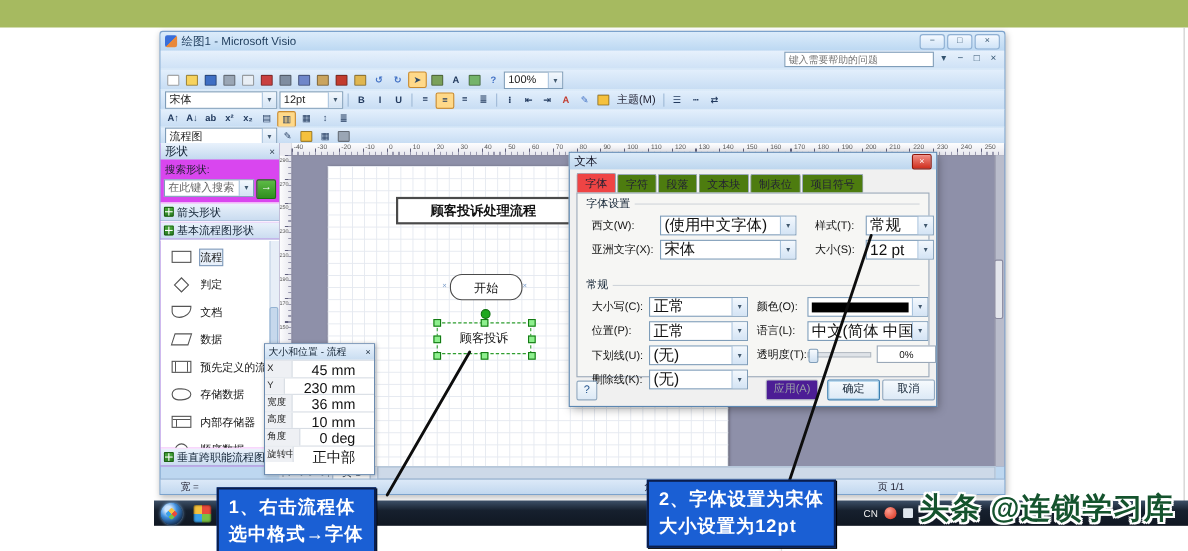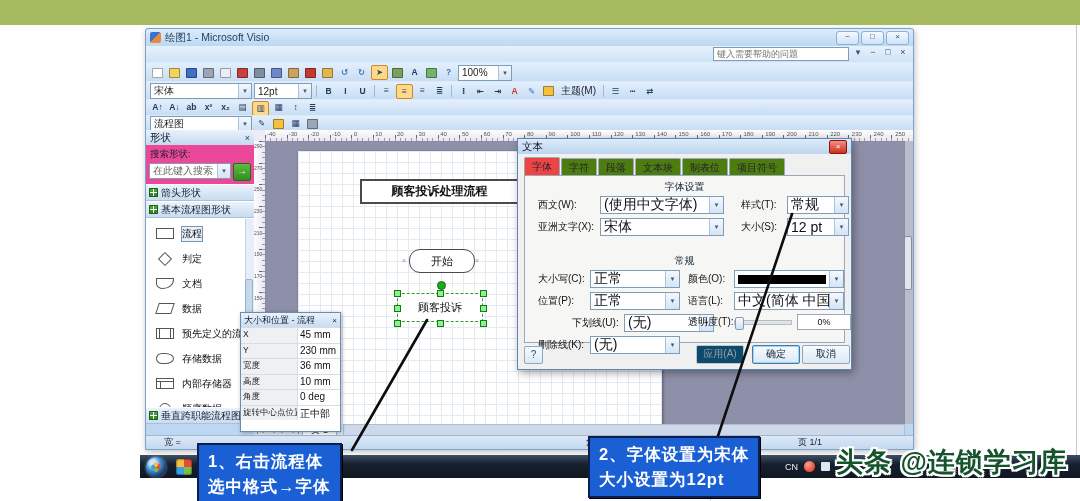--- a/index.html
+++ b/index.html
@@ -33,21 +33,21 @@
   .tbchip{width:15px;height:13px;border-radius:2px;display:flex;align-items:center;justify-content:center;position:relative;}
   .tbchip .blk{width:9px;height:8px;border-radius:1px;border:1px solid rgba(0,0,0,.35);}
   .tbchip .gl{font-size:8.5px;font-weight:700;color:#223a5e;line-height:1;}
   .tbchip.sel{background:#ffd989;border:1px solid #c98a2e;}
   .tsep{width:1px;height:12px;background:#9fb9d6;margin:0 2px;}
   .combo{display:flex;align-items:center;height:14px;background:#fff;border:1px solid #7f9db9;font-size:10px;color:#222;}
   .combo .cval{flex:1;padding:0 3px;white-space:nowrap;overflow:hidden;}
   .combo .carr{width:12px;align-self:stretch;background:linear-gradient(#f3f8fd,#d4e4f5);border-left:1px solid #a9c4de;font-size:7px;color:#41586e;display:flex;align-items:center;justify-content:center;}
   .tlabel{font-size:10px;color:#223;padding:0 3px;white-space:nowrap;}
   
-  #shapes-panel{left:0;top:101px;width:108px;bottom:25px;background:#ec4899;border-right:1px solid #96b4d4;display:flex;flex-direction:column;}
+  #shapes-panel{left:0;top:101px;width:108px;bottom:25px;background:#d946ef;border-right:1px solid #96b4d4;display:flex;flex-direction:column;}
   #sp-head{height:15px;display:flex;align-items:center;background:linear-gradient(#e9f2fc,#c3d9ef);font-size:10.5px;padding:0 4px;color:#123;}
   #sp-head .x{margin-left:auto;font-size:9px;color:#345;}
   #sp-search-label{font-size:9.5px;color:#223;padding:3px 4px 1px;}
   #sp-search{display:flex;gap:2px;padding:1px 3px 3px;}
   #sp-search .combo{flex:1;height:14px;color:#666;}
   #go-btn{width:16px;height:16px;background:linear-gradient(#5dbb46,#2f8f1e);border:1px solid #1c6e12;border-radius:2px;color:#fff;font-size:10px;line-height:14px;text-align:center;}
   .stencil-bar{height:15px;display:flex;align-items:center;gap:3px;background:linear-gradient(#eaf2fb,#cadcf0);border-top:1px solid #fff;border-bottom:1px solid #a8c2dd;padding:0 3px;font-size:10px;color:#123;white-space:nowrap;overflow:hidden;}
   .sticon{width:9px;height:9px;border-radius:1px;background:linear-gradient(#4caf3e,#2c7d22);box-shadow:inset 0 0 0 1px #1d5f15;position:relative;flex:none;}
   .sticon::after{content:"";position:absolute;left:4px;top:1px;width:1px;height:7px;background:#fff;}
   .sticon::before{content:"";position:absolute;left:1px;top:4px;width:7px;height:1px;background:#fff;}
@@ -98,42 +98,42 @@
   #statusbar{left:0;right:0;bottom:0;height:13px;background:linear-gradient(#dce9f8,#c2d8ef);border-top:1px solid #9db8d4;display:flex;align-items:center;font-size:9px;color:#223;}
   #st-width{padding-left:18px;width:160px;}
   #st-angle{position:absolute;left:440px;}
   #st-page{position:absolute;left:652px;}
   
   #szwin{left:240px;top:312px;width:99px;height:118px;background:#fff;border:1px solid #6b8bb0;box-shadow:1px 1px 4px rgba(0,0,0,.3);z-index:20;font-size:9px;}
   #sz-title{height:14px;background:linear-gradient(#e9f2fc,#c9ddf1);display:flex;align-items:center;padding:0 3px;font-size:9px;color:#123;}
   #sz-title .x{margin-left:auto;font-size:8px;}
   .sz-row{display:flex;height:14.5px;border-top:1px solid #d8dde4;}
   .sz-l{width:52px;background:#eef0f4;padding:1px 2px;color:#222;white-space:nowrap;overflow:hidden;border-right:1px solid #d8dde4;font-size:8.5px;}
-  .sz-v{flex:1;padding:1px 2px;color:#111;font-size:10px;white-space:nowrap;}
+  .sz-v{flex:1;padding:1px 17px;color:#111;font-size:13px;white-space:nowrap;}
   
   #tdlg{left:517px;top:138px;width:333px;height:230px;background:#f0f0f0;border:1px solid #5c87b2;box-shadow:2px 3px 8px rgba(0,0,0,.35);z-index:30;}
   #td-title{height:15px;background:linear-gradient(#dcebf9,#bdd6ee);display:flex;align-items:center;padding:0 4px;font-size:10.5px;color:#112;}
   #td-close{margin-left:auto;width:16px;height:12px;background:linear-gradient(#f29086,#cf2e1e);border:1px solid #8f1407;border-radius:2px;color:#fff;font-size:8px;line-height:11px;text-align:center;}
   #td-tabs{position:absolute;left:6px;top:19px;display:flex;gap:1px;}
   .td-tab{font-size:10px;padding:2px 7px;background:#4d7c0f;border:1px solid #9aa8b8;border-bottom:none;border-radius:2px 2px 0 0;color:#223;}
   .td-tab.on{background:#ef4444;position:relative;top:-1px;padding-bottom:3px;}
   #td-body{position:absolute;left:6px;right:6px;top:36px;bottom:26px;background:#f6f6f4;border:1px solid #9aa8b8;}
-  .grp{position:absolute;left:8px;right:8px;height:10px;display:flex;align-items:center;gap:4px;font-size:10px;color:#123;flex-direction:column;}
+  .grp{position:absolute;left:8px;right:8px;height:10px;display:flex;align-items:center;gap:4px;font-size:10px;color:#123;}
   .grp .gline{flex:1;height:1px;background:#cfd4da;}
   .td-row{position:absolute;display:flex;align-items:center;font-size:10px;color:#111;}
   .td-lab{white-space:nowrap;}
   .dcombo{display:flex;height:16px;background:#fff;border:1px solid #7f9db9;align-items:center;}
   .dcombo .cval{flex:1;font-size:14px;padding:0 3px;white-space:nowrap;overflow:hidden;}
   .dcombo .carr{width:13px;align-self:stretch;background:linear-gradient(#f3f8fd,#d4e4f5);border-left:1px solid #a9c4de;font-size:7px;color:#41586e;display:flex;align-items:center;justify-content:center;}
   .swatch{flex:1;height:9px;background:#000;margin:0 3px;}
   #slider{width:56px;height:3px;background:#dfe3e8;border:1px solid #b5bcc4;position:relative;margin-right:5px;}
   #slider .knob{position:absolute;left:0;top:-4px;width:7px;height:11px;background:linear-gradient(#f8fbfe,#cfe0f1);border:1px solid #7f9db9;border-radius:2px;}
   #pctbox{width:52px;height:14px;border:1px solid #9aa8b8;background:#fff;font-size:9px;display:flex;align-items:center;justify-content:center;}
   .dbtn{position:absolute;bottom:5px;width:46px;height:17px;font-size:10px;text-align:center;line-height:16px;background:linear-gradient(#f6fafd,#dce9f6);border:1px solid #8fa8c0;border-radius:2px;color:#123;}
-  .dbtn.disabled{color:#9aa0a6;background:#0c4a6e;border-color:#c0c6cc;}
+  .dbtn.disabled{color:#9aa0a6;background:#4c1d95;border-color:#c0c6cc;}
   .dbtn.default{border:1px solid #3c7fb1;box-shadow:0 0 0 1px #a8d0ea inset;}
   #td-help{position:absolute;left:6px;bottom:5px;width:17px;height:16px;background:linear-gradient(#f6fafd,#dce9f6);border:1px solid #8fa8c0;border-radius:2px;font-size:10px;text-align:center;line-height:15px;color:#1b4e8a;}
   
   #lines-svg{left:0;top:0;width:1080px;height:501px;z-index:40;pointer-events:none;}
   .callout{background:#1a5fd4;border:2px solid #0b1e4d;color:#fff;font-weight:700;font-size:16.5px;line-height:1.5;padding:4px 9px;z-index:50;letter-spacing:1px;white-space:nowrap;box-shadow:1px 1px 0 #000;}
   #callout1{left:197px;top:443px;}
   #callout2{left:588px;top:436px;}
   
   #taskbar{left:140px;top:455px;width:940px;height:23px;background:linear-gradient(#3d5068,#16202e 40%,#101722);z-index:45;display:flex;align-items:center;}
   #start-orb{width:20px;height:20px;margin-left:6px;border-radius:50%;background:radial-gradient(circle at 35% 30%,#cfe6ff 0 15%,#3f8edc 40%,#17365e 75%,#0a1626);box-shadow:0 0 3px #7fb4e8;position:relative;}
@@ -633,21 +633,21 @@
             <span class="carr">▾</span>
           </span>
       </div>
       <div class="td-row" style="left:163px;top:116px;">
         <span class="td-lab" style="width:46px;">语言(L):</span>
         <span class="dcombo" style="width:108px;">
             <span class="cval">中文(简体  中国)</span>
             <span class="carr">▾</span>
           </span>
       </div>
-      <div class="td-row" style="left:13px;top:138px;margin-left:34px;">
+      <div class="td-row" style="left:13px;top:138px;">
         <span class="td-lab" style="width:52px;">下划线(U):</span>
         <span class="dcombo" style="width:88px;">
             <span class="cval">(无)</span>
             <span class="carr">▾</span>
           </span>
       </div>
       <div class="td-row" style="left:163px;top:138px;">
         <span class="td-lab" style="width:46px;">透明度(T):</span>
         <span id="slider">
             <span class="knob"></span>

